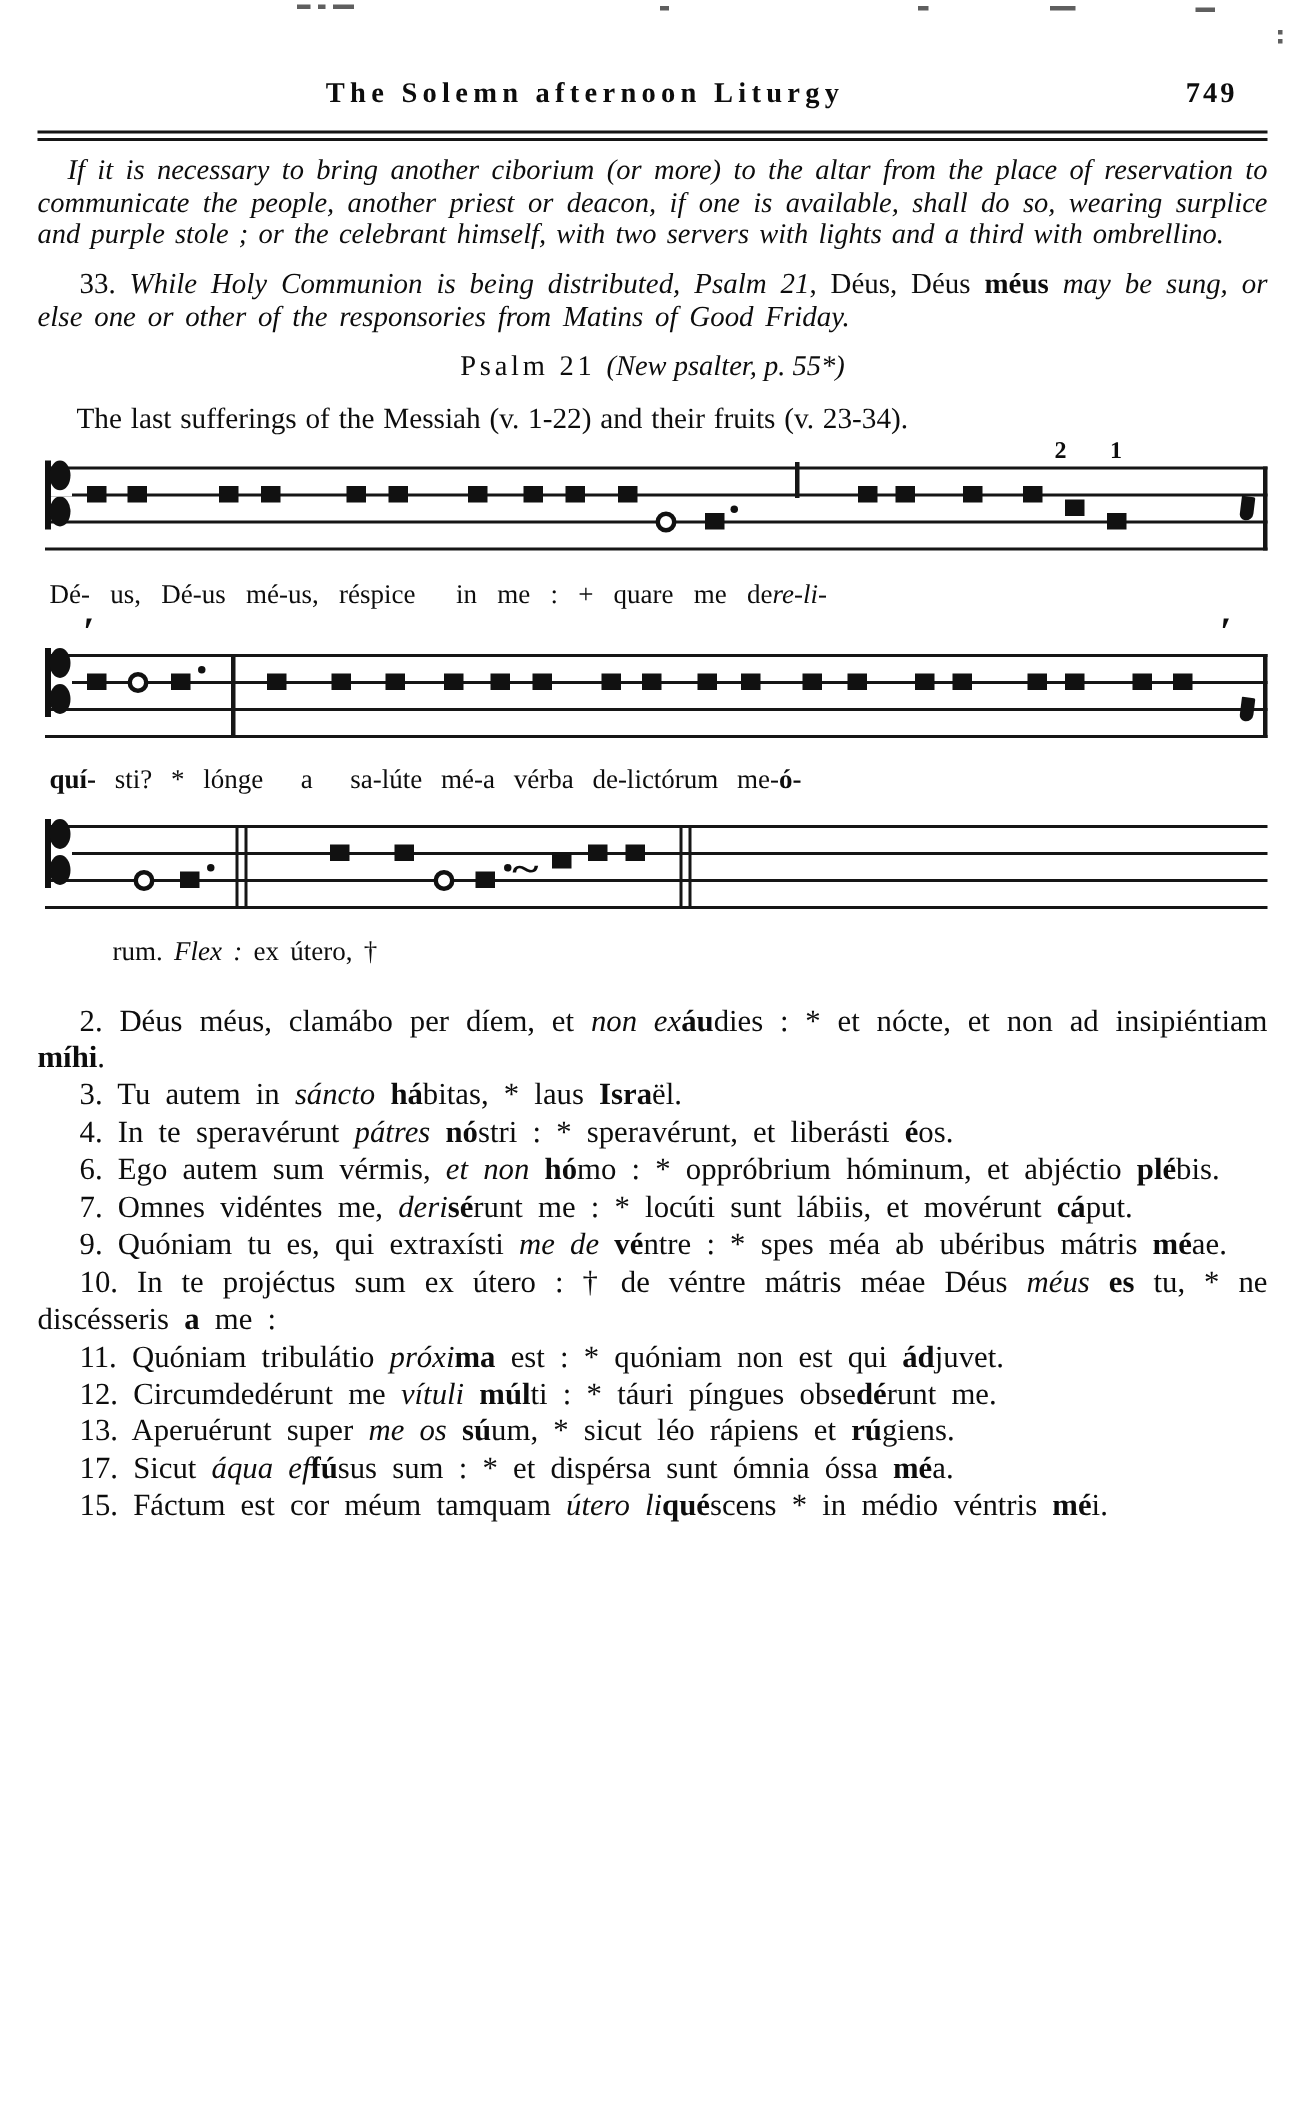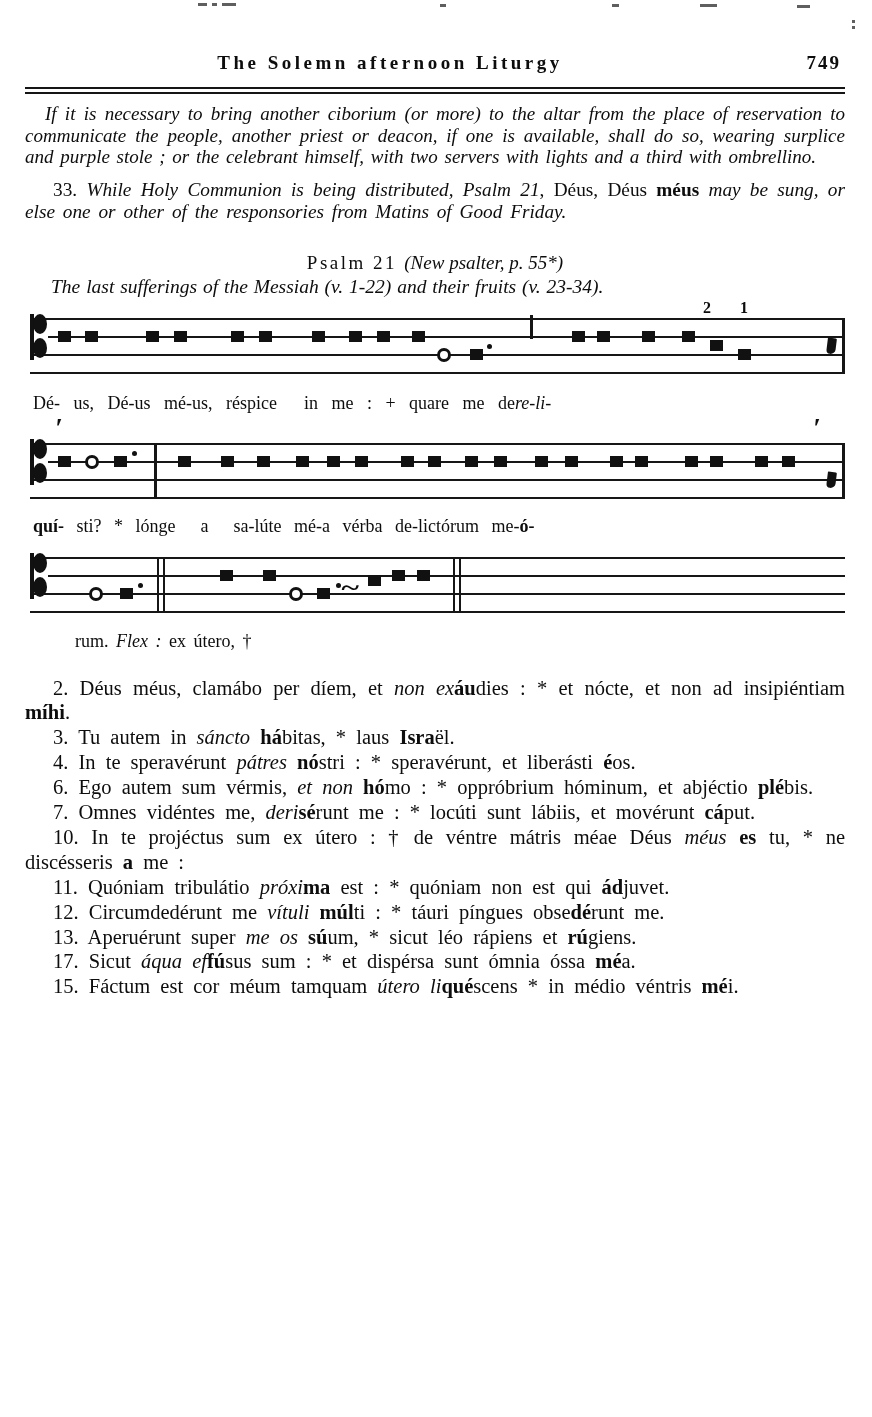--- a/index.html
+++ b/index.html
@@ -14,35 +14,35 @@
   }
   .content{position:relative;padding:0 27px 0 25px;}
   
   .artifact{position:absolute;background:#2a2a2a;opacity:.75;}
   
   .header{position:relative;height:28px;margin-top:52px;}
   .running-title{
     position:absolute;left:365px;transform:translateX(-50%);
     font-weight:bold;font-size:19px;letter-spacing:3.5px;white-space:nowrap;
   }
-  .page-number{position:absolute;right:4px;font-weight:bold;font-size:19px;letter-spacing:2px;}
+  .page-number{position:absolute;right:20px;font-weight:bold;font-size:19px;letter-spacing:2px;}
   .rule{margin-top:7px;height:3px;border-top:2.5px solid #151515;border-bottom:2px solid #151515;}
   
   p{margin:0;}
   .rubric{
     margin-top:9px;font-style:italic;font-size:19px;line-height:21.7px;
     text-align:justify;text-indent:20px;word-spacing:2px;
   }
   .para33{
     margin-top:11px;font-size:19.3px;line-height:22.2px;
     text-align:justify;text-indent:28px;word-spacing:3px;
   }
-  .psalm-heading{margin-top:28px;text-align:center;font-size:19px;}
+  .psalm-heading{margin-top:10px;text-align:center;font-size:19px;}
   .psalm-heading .rm{letter-spacing:2.5px;}
-  .intro{margin-top:2px;font-size:19.5px;text-indent:26px;word-spacing:1px;font-style:italic;}
+  .intro{margin-top:13px;font-size:19.5px;text-indent:26px;word-spacing:1px;}
   
   .chant{position:relative;margin-top:20px;}
   .system{position:relative;}
   .staff{position:relative;margin-left:5px;width:815px;height:58px;}
   .sline{position:absolute;left:0;width:100%;height:2px;background:#161616;}
   .tone-number{position:absolute;top:-19px;font-size:16px;font-weight:bold;}
   .clef{position:absolute;width:20px;height:46px;}
   .cbar{position:absolute;left:0;top:0;width:4px;height:46px;background:#111;}
   .clobe{position:absolute;left:3px;width:14px;height:20px;background:#111;border-radius:50%;}
   .cslit{position:absolute;left:4px;top:20px;width:14px;height:4px;background:#fff;}
@@ -218,20 +218,21 @@
           <div class="lyrics lyr3"><span class="rm">rum. </span><span class="it">Flex :</span><span class="rm"> ex útero, †</span></div>
         </div>
       </div>
 
     <div class="verses">
         <p class="verse"><span class="rm">2. Déus méus, clamábo per díem, et </span><span class="it">non ex</span><span class="bd">áu</span><span class="rm">dies : * et nócte, et non ad insipiéntiam </span><span class="bd">míhi</span><span class="rm">.</span></p>
         <p class="verse"><span class="rm">3. Tu autem in </span><span class="it">sáncto</span><span class="rm"> </span><span class="bd">há</span><span class="rm">bitas, * laus </span><span class="bd">Isra</span><span class="rm">ël.</span></p>
         <p class="verse"><span class="rm">4. In te speravérunt </span><span class="it">pátres</span><span class="rm"> </span><span class="bd">nó</span><span class="rm">stri : * speravérunt, et liberásti </span><span class="bd">é</span><span class="rm">os.</span></p>
         <p class="verse"><span class="rm">6. Ego autem sum vérmis, </span><span class="it">et non</span><span class="rm"> </span><span class="bd">hó</span><span class="rm">mo : * oppróbrium hóminum, et abjéctio </span><span class="bd">plé</span><span class="rm">bis.</span></p>
         <p class="verse"><span class="rm">7. Omnes vidéntes me, </span><span class="it">deri</span><span class="bd">sé</span><span class="rm">runt me : * locúti sunt lábiis, et movérunt </span><span class="bd">cá</span><span class="rm">put.</span></p>
+        <p class="verse"><span class="rm">9. Quóniam tu es, qui extraxísti </span><span class="it">me de</span><span class="rm"> </span><span class="bd">vé</span><span class="rm">ntre : * spes méa ab ubéribus mátris </span><span class="bd">mé</span><span class="rm">ae.</span></p>
         <p class="verse"><span class="rm">10. In te projéctus sum ex útero : † de véntre mátris méae Déus </span><span class="it">méus</span><span class="rm"> </span><span class="bd">es</span><span class="rm"> tu, * ne discésseris </span><span class="bd">a</span><span class="rm"> me :</span></p>
         <p class="verse"><span class="rm">11. Quóniam tribulátio </span><span class="it">próxi</span><span class="bd">ma</span><span class="rm"> est : * quóniam non est qui </span><span class="bd">ád</span><span class="rm">juvet.</span></p>
         <p class="verse"><span class="rm">12. Circumdedérunt me </span><span class="it">vítuli</span><span class="rm"> </span><span class="bd">múl</span><span class="rm">ti : * táuri píngues obse</span><span class="bd">dé</span><span class="rm">runt me.</span></p>
         <p class="verse"><span class="rm">13. Aperuérunt super </span><span class="it">me os</span><span class="rm"> </span><span class="bd">sú</span><span class="rm">um, * sicut léo rápiens et </span><span class="bd">rú</span><span class="rm">giens.</span></p>
         <p class="verse"><span class="rm">17. Sicut </span><span class="it">áqua ef</span><span class="bd">fú</span><span class="rm">sus sum : * et dispérsa sunt ómnia óssa </span><span class="bd">mé</span><span class="rm">a.</span></p>
         <p class="verse"><span class="rm">15. Fáctum est cor méum tamquam </span><span class="it">útero li</span><span class="bd">qué</span><span class="rm">scens * in médio véntris </span><span class="bd">mé</span><span class="rm">i.</span></p>
       </div>
 
   </div>
 </div>

